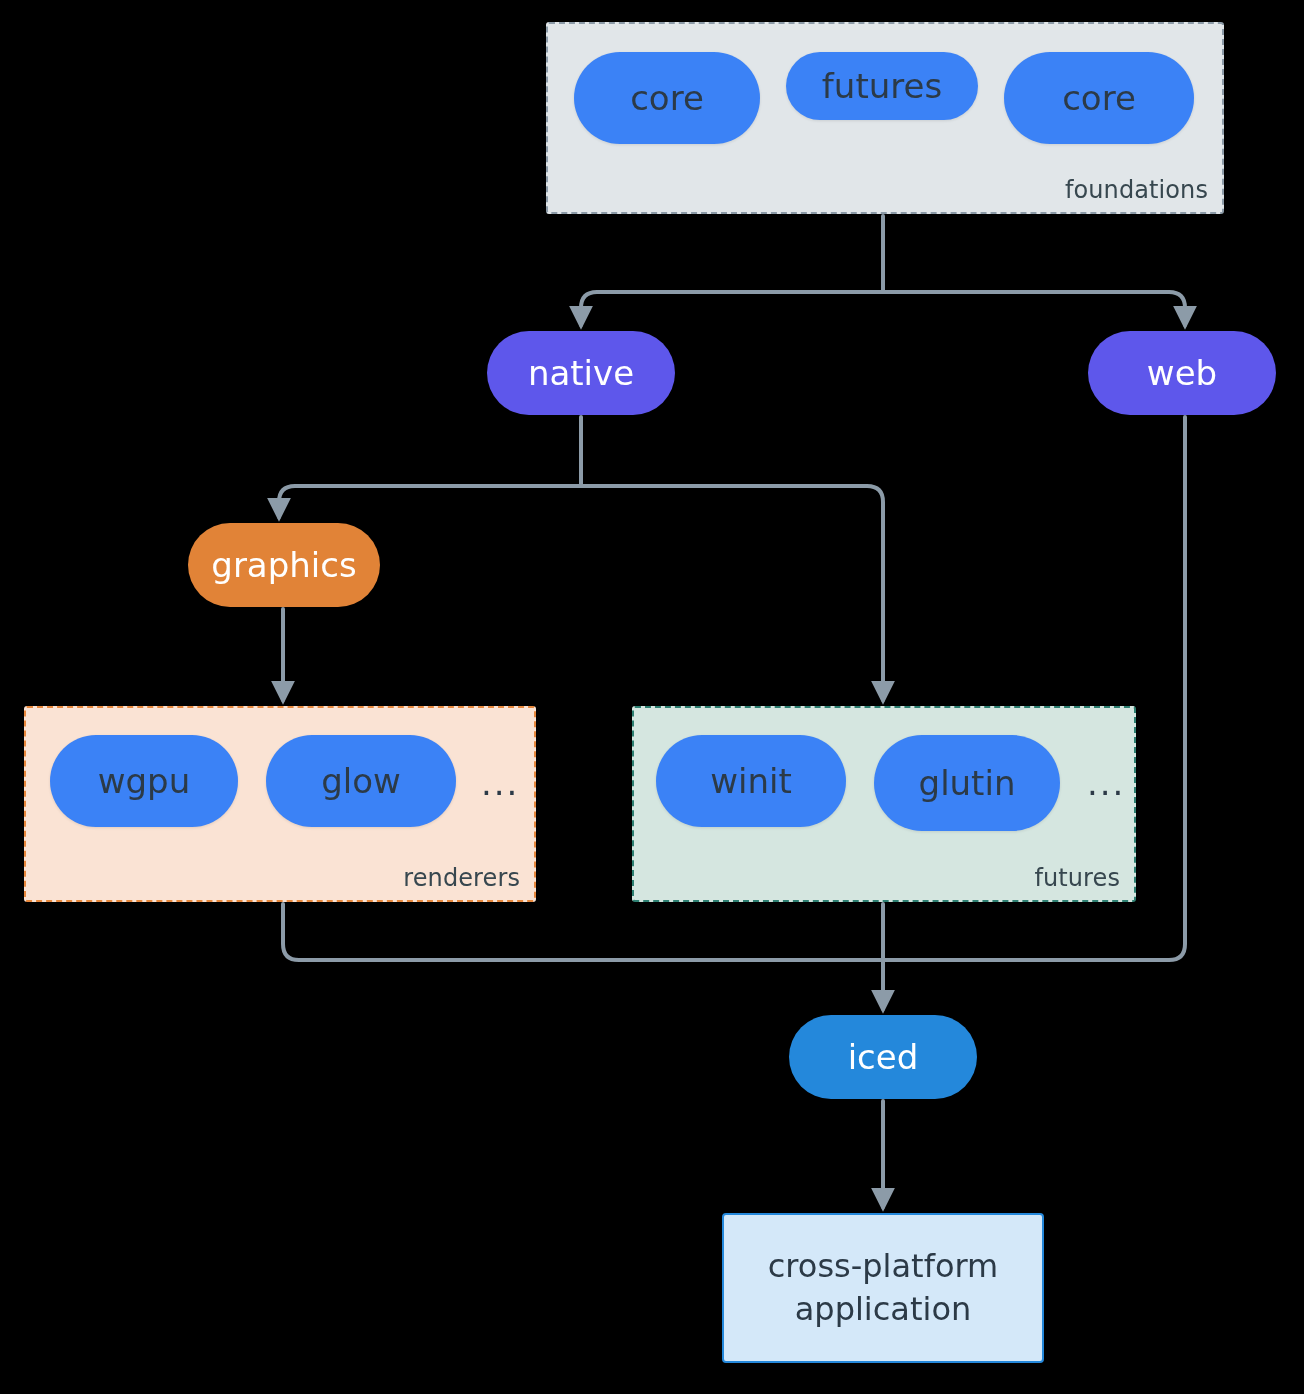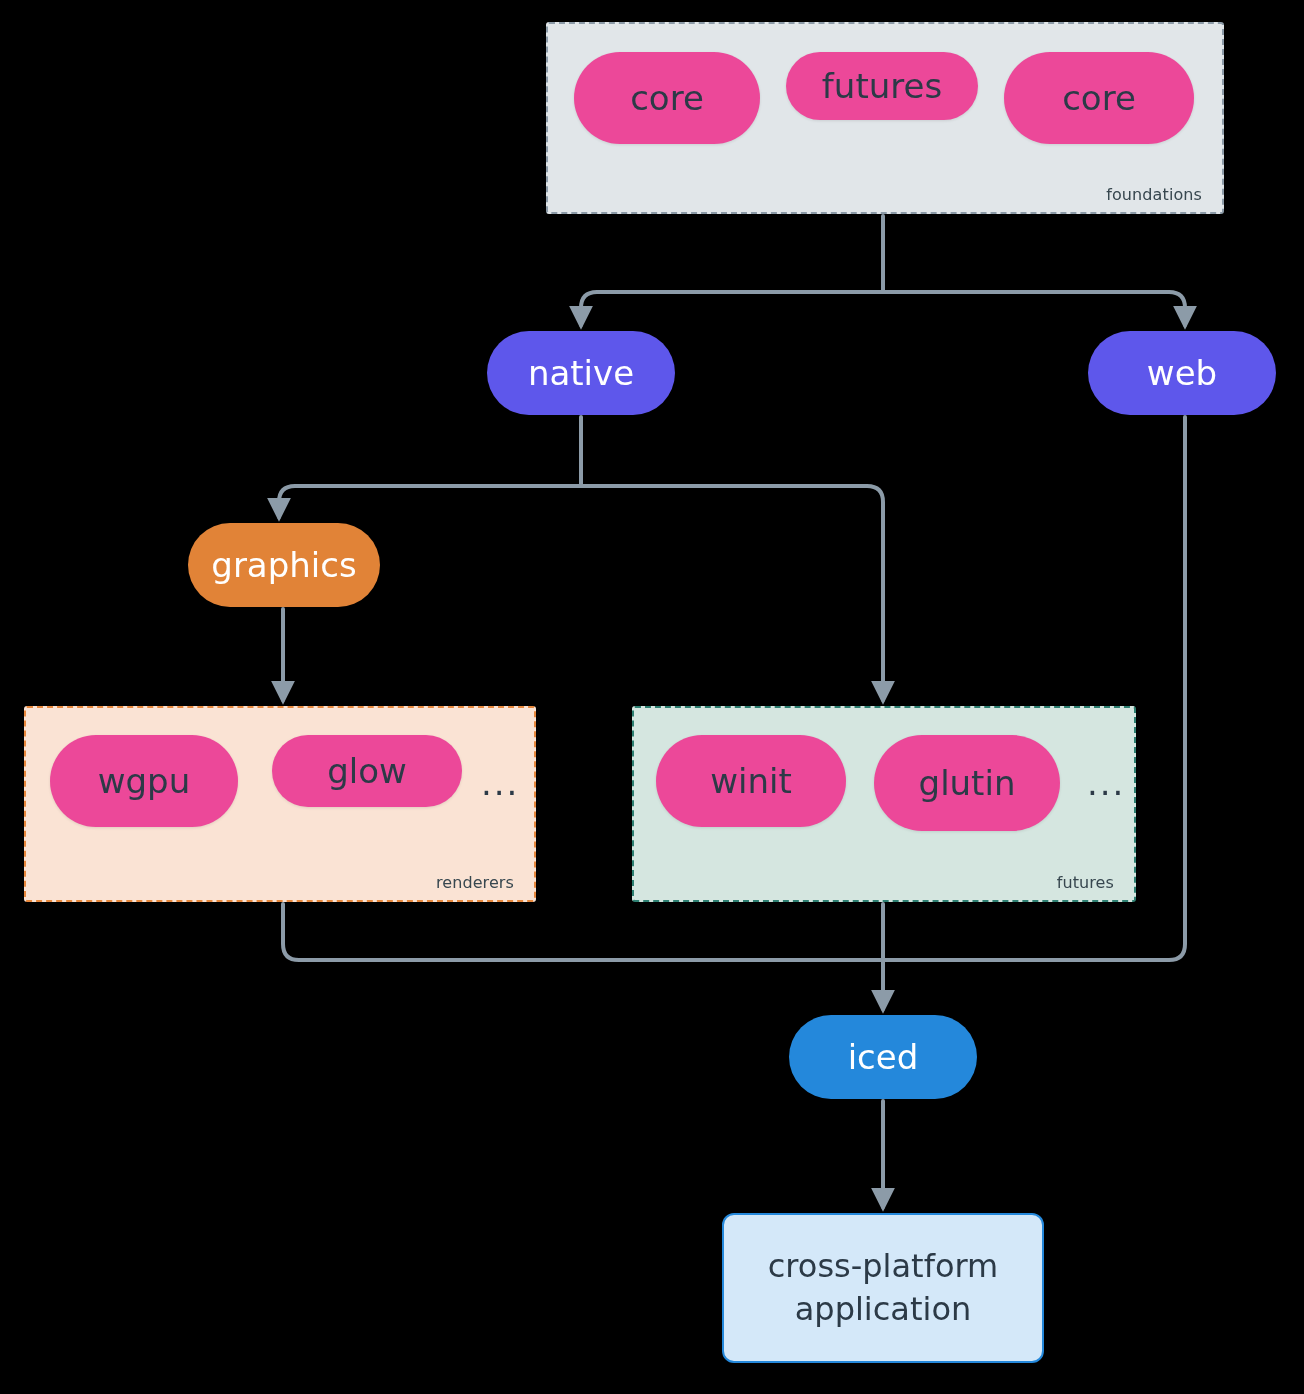--- a/index.html
+++ b/index.html
@@ -30,23 +30,23 @@
     pointer-events: none;
   }
 
   
   .cluster {
     position: absolute;
     box-sizing: border-box;
   }
   .cluster-label {
     position: absolute;
-    right: 20px;
+    right: 14px;
     bottom: 8px;
-    font-size: 16px;
+    font-size: 24px;
     color: #37474F;
     letter-spacing: 0.1px;
     white-space: nowrap;
   }
 
   #cluster-foundations {
     left: 546px; top: 22px;
     width: 678px; height: 192px;
     background: #E1E6E9;
     border: 2px dashed #8C9BA8;
@@ -66,36 +66,36 @@
     border: 2px dashed #2E8072;
     border-radius: 3px;
   }
 
   
   .leaf {
     position: absolute;
     display: flex;
     align-items: center;
     justify-content: center;
-    background: #ec4899;
+    background: #3b82f6;
     border-radius: 999px;
     color: #2C3A47;
     font-size: 34px;
     box-shadow: 0 1px 3px rgba(0,0,0,0.10);
     white-space: nowrap;
   }
 
   
   #leaf-core    { left: 574px; top: 52px; width: 186px; height: 92px; }
   #leaf-futures { left: 786px; top: 52px; width: 192px; height: 68px; }
   #leaf-style   { left: 1004px; top: 52px; width: 190px; height: 92px; }
 
   
   #leaf-wgpu { left: 50px;  top: 735px; width: 188px; height: 92px; }
-  #leaf-glow { left: 272px; top: 735px; width: 190px; height: 72px; }
+  #leaf-glow { left: 266px; top: 735px; width: 190px; height: 92px; }
 
   
   #leaf-winit  { left: 656px; top: 735px; width: 190px; height: 92px; }
   #leaf-glutin { left: 874px; top: 735px; width: 186px; height: 96px; }
 
   .ellipsis {
     position: absolute;
     font-size: 34px;
     color: #2C3A47;
     letter-spacing: 2px;
@@ -121,21 +121,21 @@
   #node-iced     { left: 789px;  top: 1015px; width: 188px; height: 84px; background: #2488DB; }
 
   
   #node-app {
     position: absolute;
     left: 722px; top: 1213px;
     width: 322px; height: 150px;
     box-sizing: border-box;
     background: #D4E8F9;
     border: 2px solid #2488DB;
-    border-radius: 12px;
+    border-radius: 4px;
     display: flex;
     flex-direction: column;
     align-items: center;
     justify-content: center;
     color: #2C3A47;
     font-size: 32px;
     line-height: 1.35;
     text-align: center;
   }
 </style>

